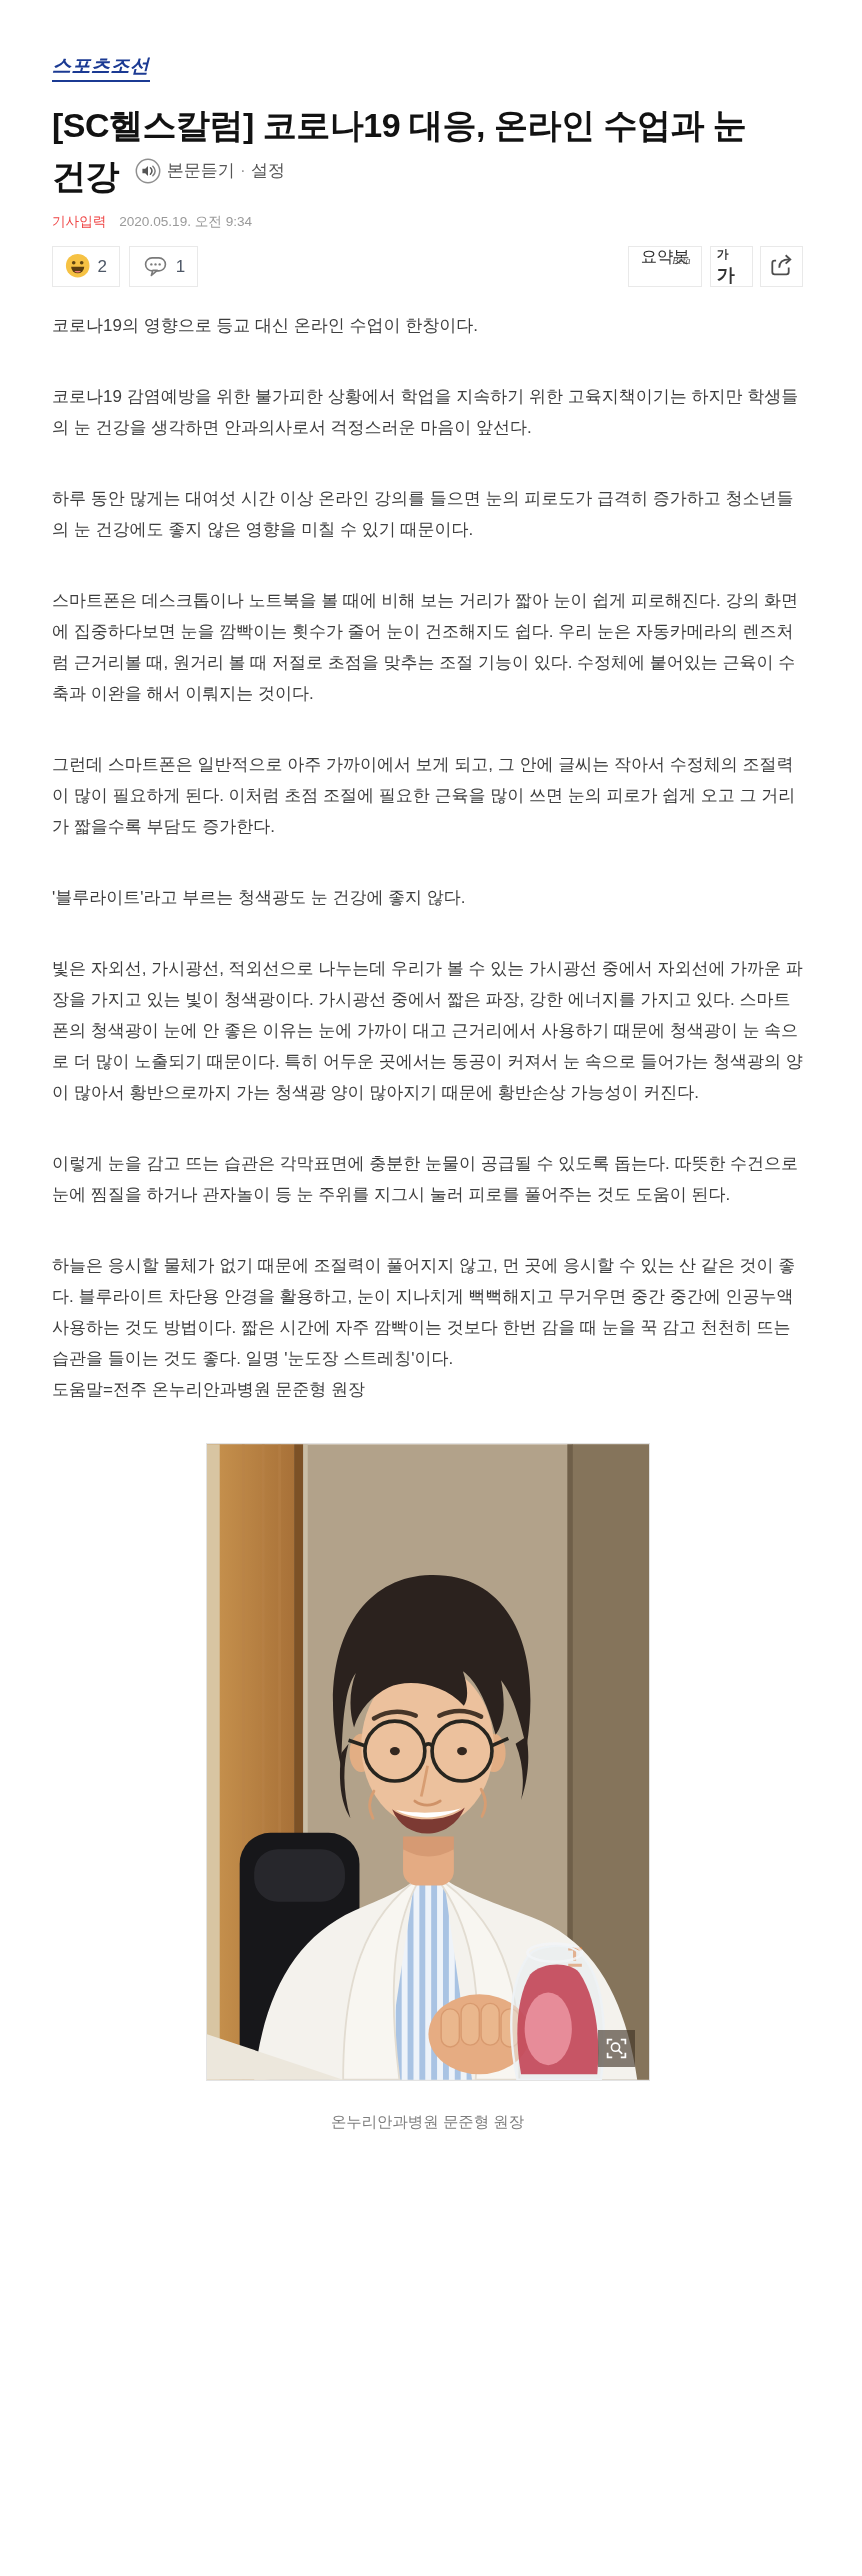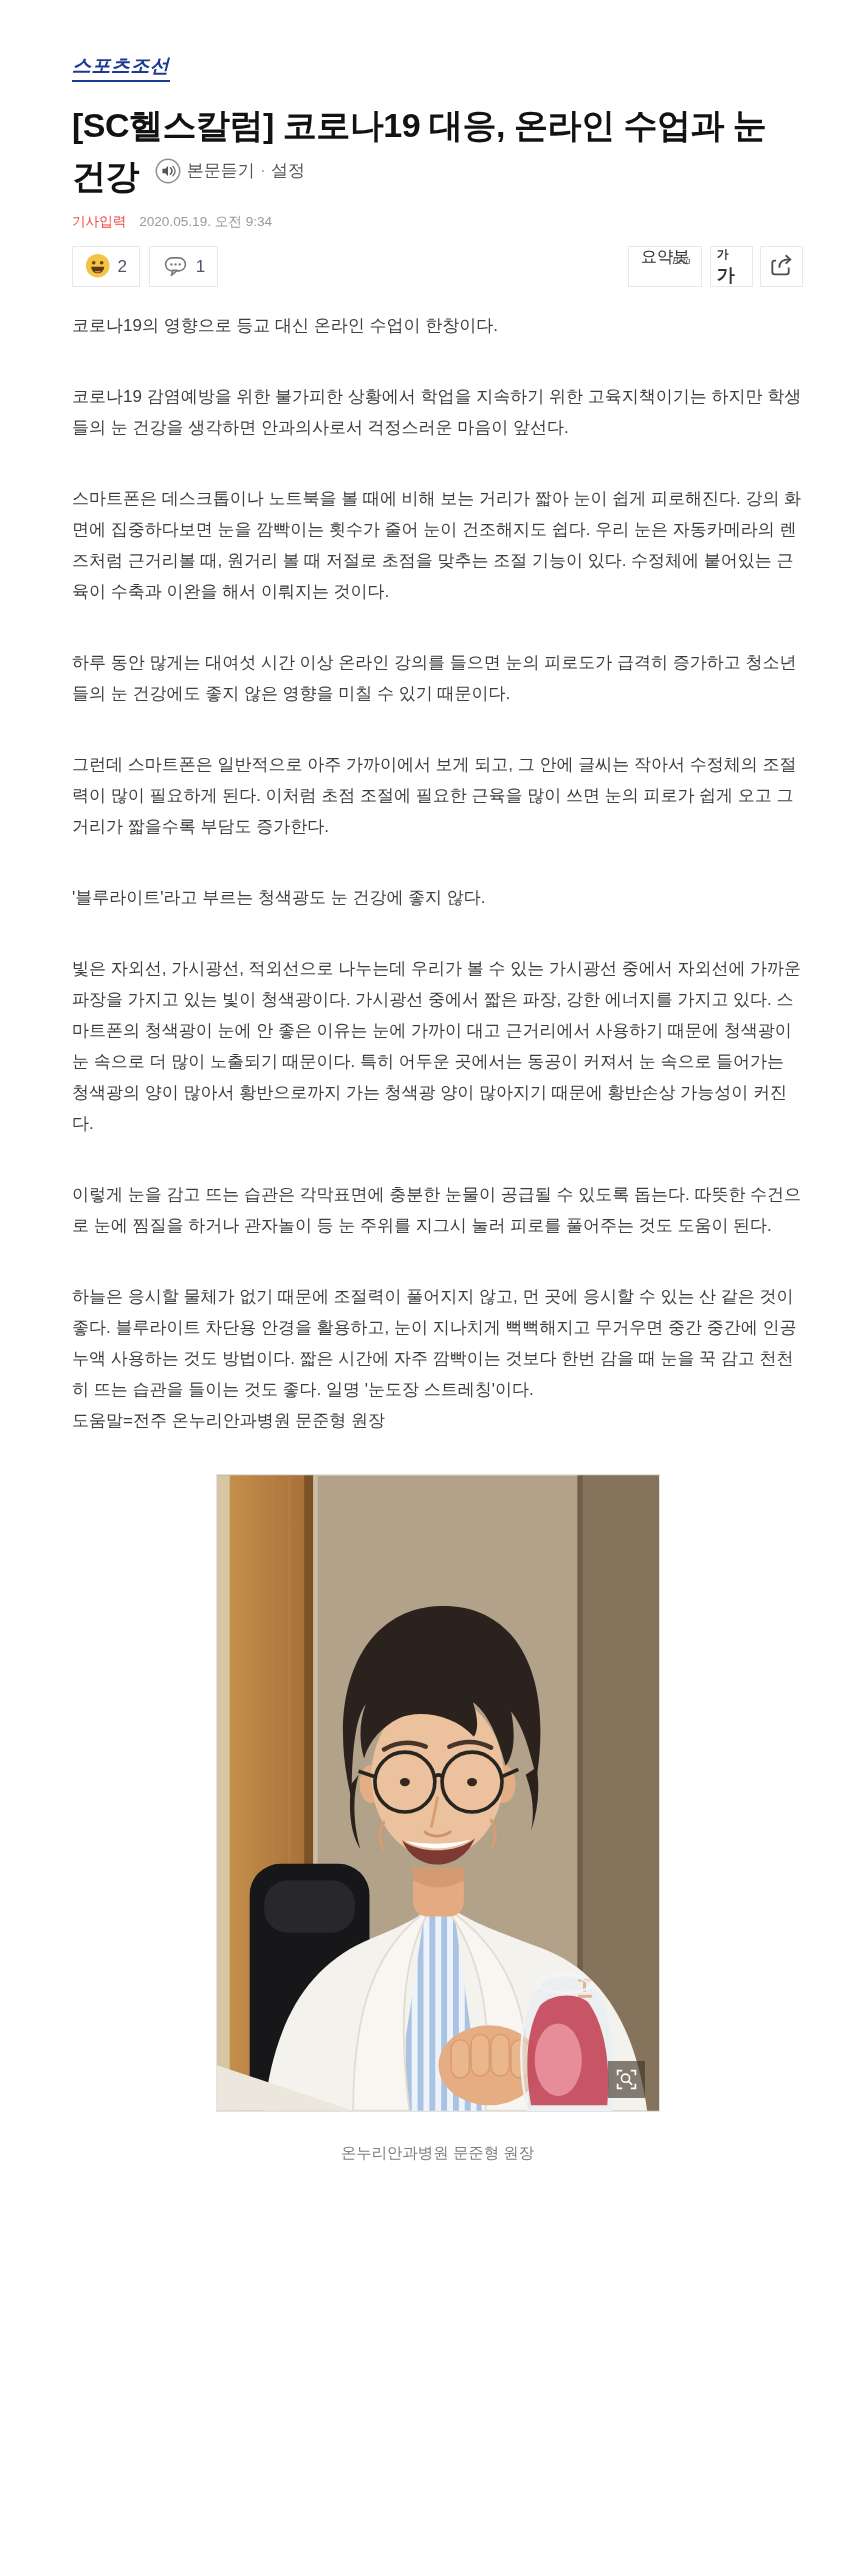--- a/index.html
+++ b/index.html
@@ -1,18 +1,18 @@
 <!DOCTYPE html>
 <html style="font-size:14.5px"><head>
 <meta charset="utf-8">
 <style>
   * { box-sizing: border-box; }
   html,body { margin:0; padding:0; background:#ffffff; }
   body { font-family:"Liberation Sans","DejaVu Sans",sans-serif; color:#3d3d3d; }
-  .page { width:863px; height:2576px; overflow:hidden; padding:53px 60px 36px 72px; background:#fff; }
+  .page { width:863px; height:2576px; overflow:hidden; padding:53px 60px 36px 52px; background:#fff; }
 
   
   .logo { display:inline-block; color:#1b3a93; font-size:19px; font-weight:bold; font-style:italic;
           letter-spacing:0.5px; border-bottom:2.7px solid #1b3a93; padding-bottom:0.9px; cursor:pointer; }
   .title { width:728px; margin:20px 0 0; font-size:34px; line-height:46px; font-weight:700;
            color:#121212; letter-spacing:-0.5px; word-break:normal; }
   .tts { display:inline-flex; align-items:center; gap:5.4px; font-size:17px; font-weight:400;
          color:#555; letter-spacing:0; white-space:nowrap; vertical-align:3.6px; margin-left:7.3px; }
   .tts-btn { background:none; border:0; padding:0; font:inherit; color:#555; cursor:pointer; }
   .tts-dot { color:#999; }
@@ -125,22 +125,22 @@
             <path d="M19.6,3.6 L24.8,8.3 L19.6,13" fill="none" stroke="#4d4d4d" stroke-width="2" stroke-linejoin="miter"></path>
           </svg>
         </span>
       </button>
     </div>
   </div>
 
   <section class="article-body">
       <p class="body-p">코로나19의 영향으로 등교 대신 온라인 수업이 한창이다.</p>
       <p class="body-p">코로나19 감염예방을 위한 불가피한 상황에서 학업을 지속하기 위한 고육지책이기는 하지만 학생들의 눈 건강을 생각하면 안과의사로서 걱정스러운 마음이 앞선다.</p>
+      <p class="body-p">하루 동안 많게는 대여섯 시간 이상 온라인 강의를 들으면 눈의 피로도가 급격히 증가하고 청소년들의 눈 건강에도 좋지 않은 영향을 미칠 수 있기 때문이다.</p>
       <p class="body-p">스마트폰은 데스크톱이나 노트북을 볼 때에 비해 보는 거리가 짧아 눈이 쉽게 피로해진다. 강의 화면에 집중하다보면 눈을 깜빡이는 횟수가 줄어 눈이 건조해지도 쉽다. 우리 눈은 자동카메라의 렌즈처럼 근거리볼 때, 원거리 볼 때 저절로 초점을 맞추는 조절 기능이 있다. 수정체에 붙어있는 근육이 수축과 이완을 해서 이뤄지는 것이다.</p>
-      <p class="body-p">하루 동안 많게는 대여섯 시간 이상 온라인 강의를 들으면 눈의 피로도가 급격히 증가하고 청소년들의 눈 건강에도 좋지 않은 영향을 미칠 수 있기 때문이다.</p>
       <p class="body-p">그런데 스마트폰은 일반적으로 아주 가까이에서 보게 되고, 그 안에 글씨는 작아서 수정체의 조절력이 많이 필요하게 된다. 이처럼 초점 조절에 필요한 근육을 많이 쓰면 눈의 피로가 쉽게 오고 그 거리가 짧을수록 부담도 증가한다.</p>
       <p class="body-p">'블루라이트'라고 부르는 청색광도 눈 건강에 좋지 않다.</p>
       <p class="body-p">빛은 자외선, 가시광선, 적외선으로 나누는데 우리가 볼 수 있는 가시광선 중에서 자외선에 가까운 파장을 가지고 있는 빛이 청색광이다. 가시광선 중에서 짧은 파장, 강한 에너지를 가지고 있다. 스마트폰의 청색광이 눈에 안 좋은 이유는 눈에 가까이 대고 근거리에서 사용하기 때문에 청색광이 눈 속으로 더 많이 노출되기 때문이다. 특히 어두운 곳에서는 동공이 커져서 눈 속으로 들어가는 청색광의 양이 많아서 황반으로까지 가는 청색광 양이 많아지기 때문에 황반손상 가능성이 커진다.</p>
       <p class="body-p">이렇게 눈을 감고 뜨는 습관은 각막표면에 충분한 눈물이 공급될 수 있도록 돕는다. 따뜻한 수건으로 눈에 찜질을 하거나 관자놀이 등 눈 주위를 지그시 눌러 피로를 풀어주는 것도 도움이 된다.</p>
       <p class="body-p">하늘은 응시할 물체가 없기 때문에 조절력이 풀어지지 않고, 먼 곳에 응시할 수 있는 산 같은 것이 좋다. 블루라이트 차단용 안경을 활용하고, 눈이 지나치게 뻑뻑해지고 무거우면 중간 중간에 인공누액 사용하는 것도 방법이다. 짧은 시간에 자주 깜빡이는 것보다 한번 감을 때 눈을 꾹 감고 천천히 뜨는 습관을 들이는 것도 좋다. 일명 '눈도장 스트레칭'이다.</p>
     </section>
   <div class="byline">도움말=전주 온누리안과병원 문준형 원장</div>
 
   <figure>
     <div class="photo-wrap">

